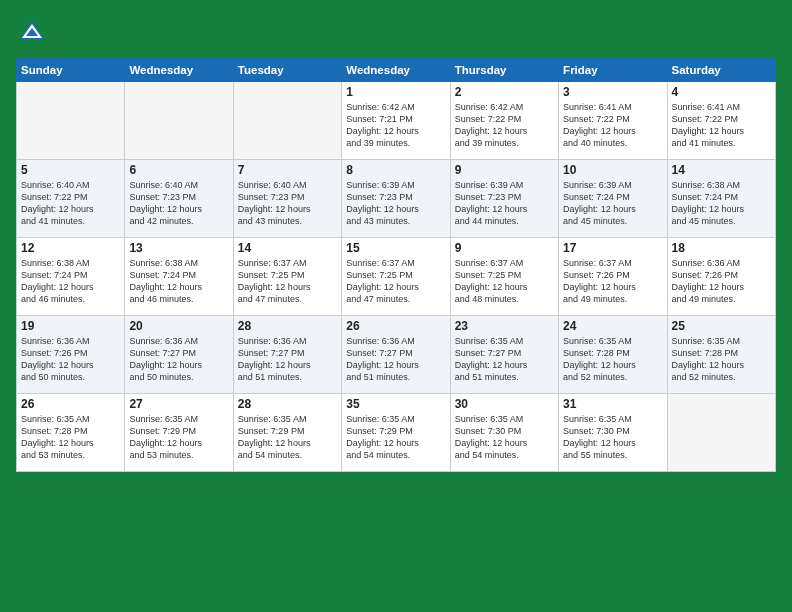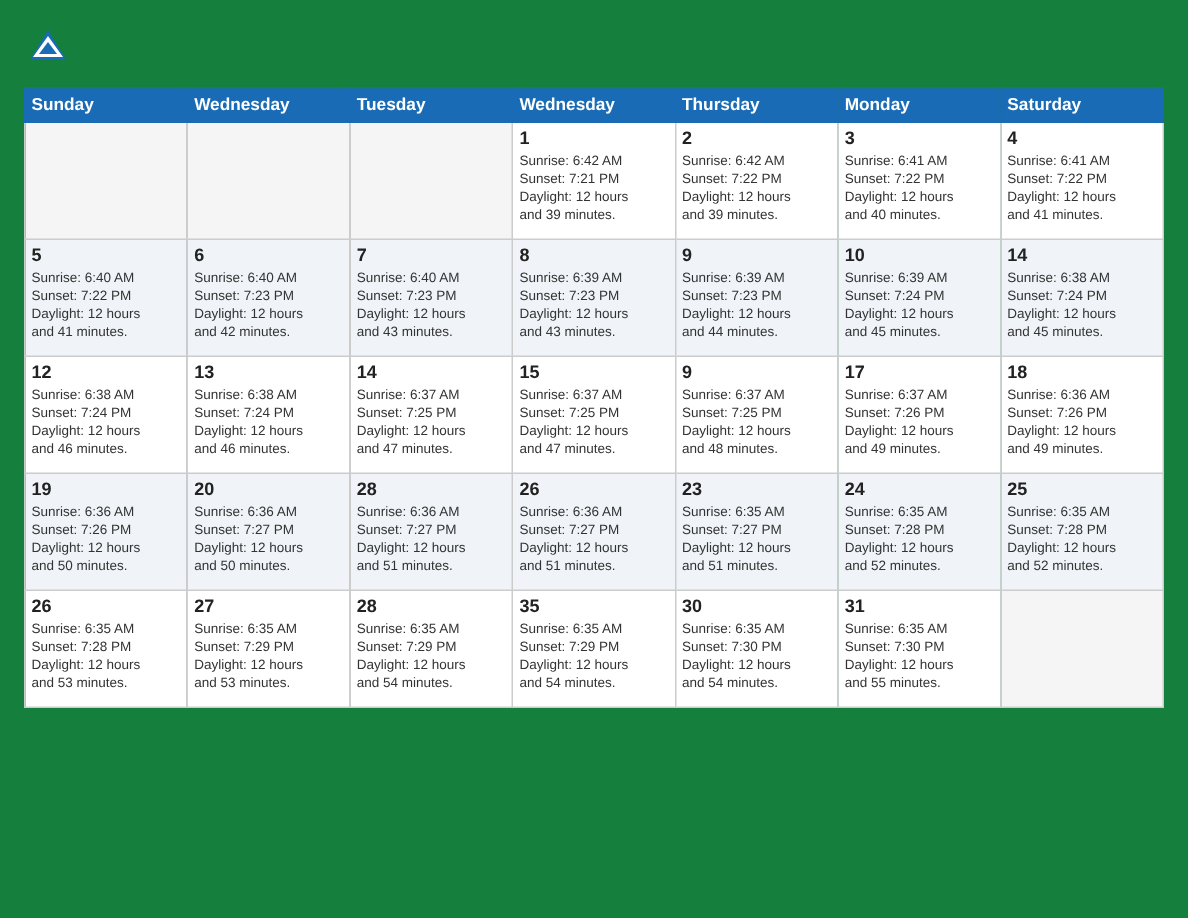--- a/index.html
+++ b/index.html
@@ -124,21 +124,21 @@
   </div>
 
   <table class="calendar">
     <thead>
       <tr>
         <th>Sunday</th>
         <th>Wednesday</th>
         <th>Tuesday</th>
         <th>Wednesday</th>
         <th>Thursday</th>
-        <th>Monday</th>
+        <th>Friday</th>
         <th>Saturday</th>
       </tr>
     </thead>
     <tbody id="calendar-body">
     <tr>
           <td class="empty"></td>
           <td class="empty"></td>
           <td class="empty"></td>
           <td>
             <span class="day-num">1</span>

